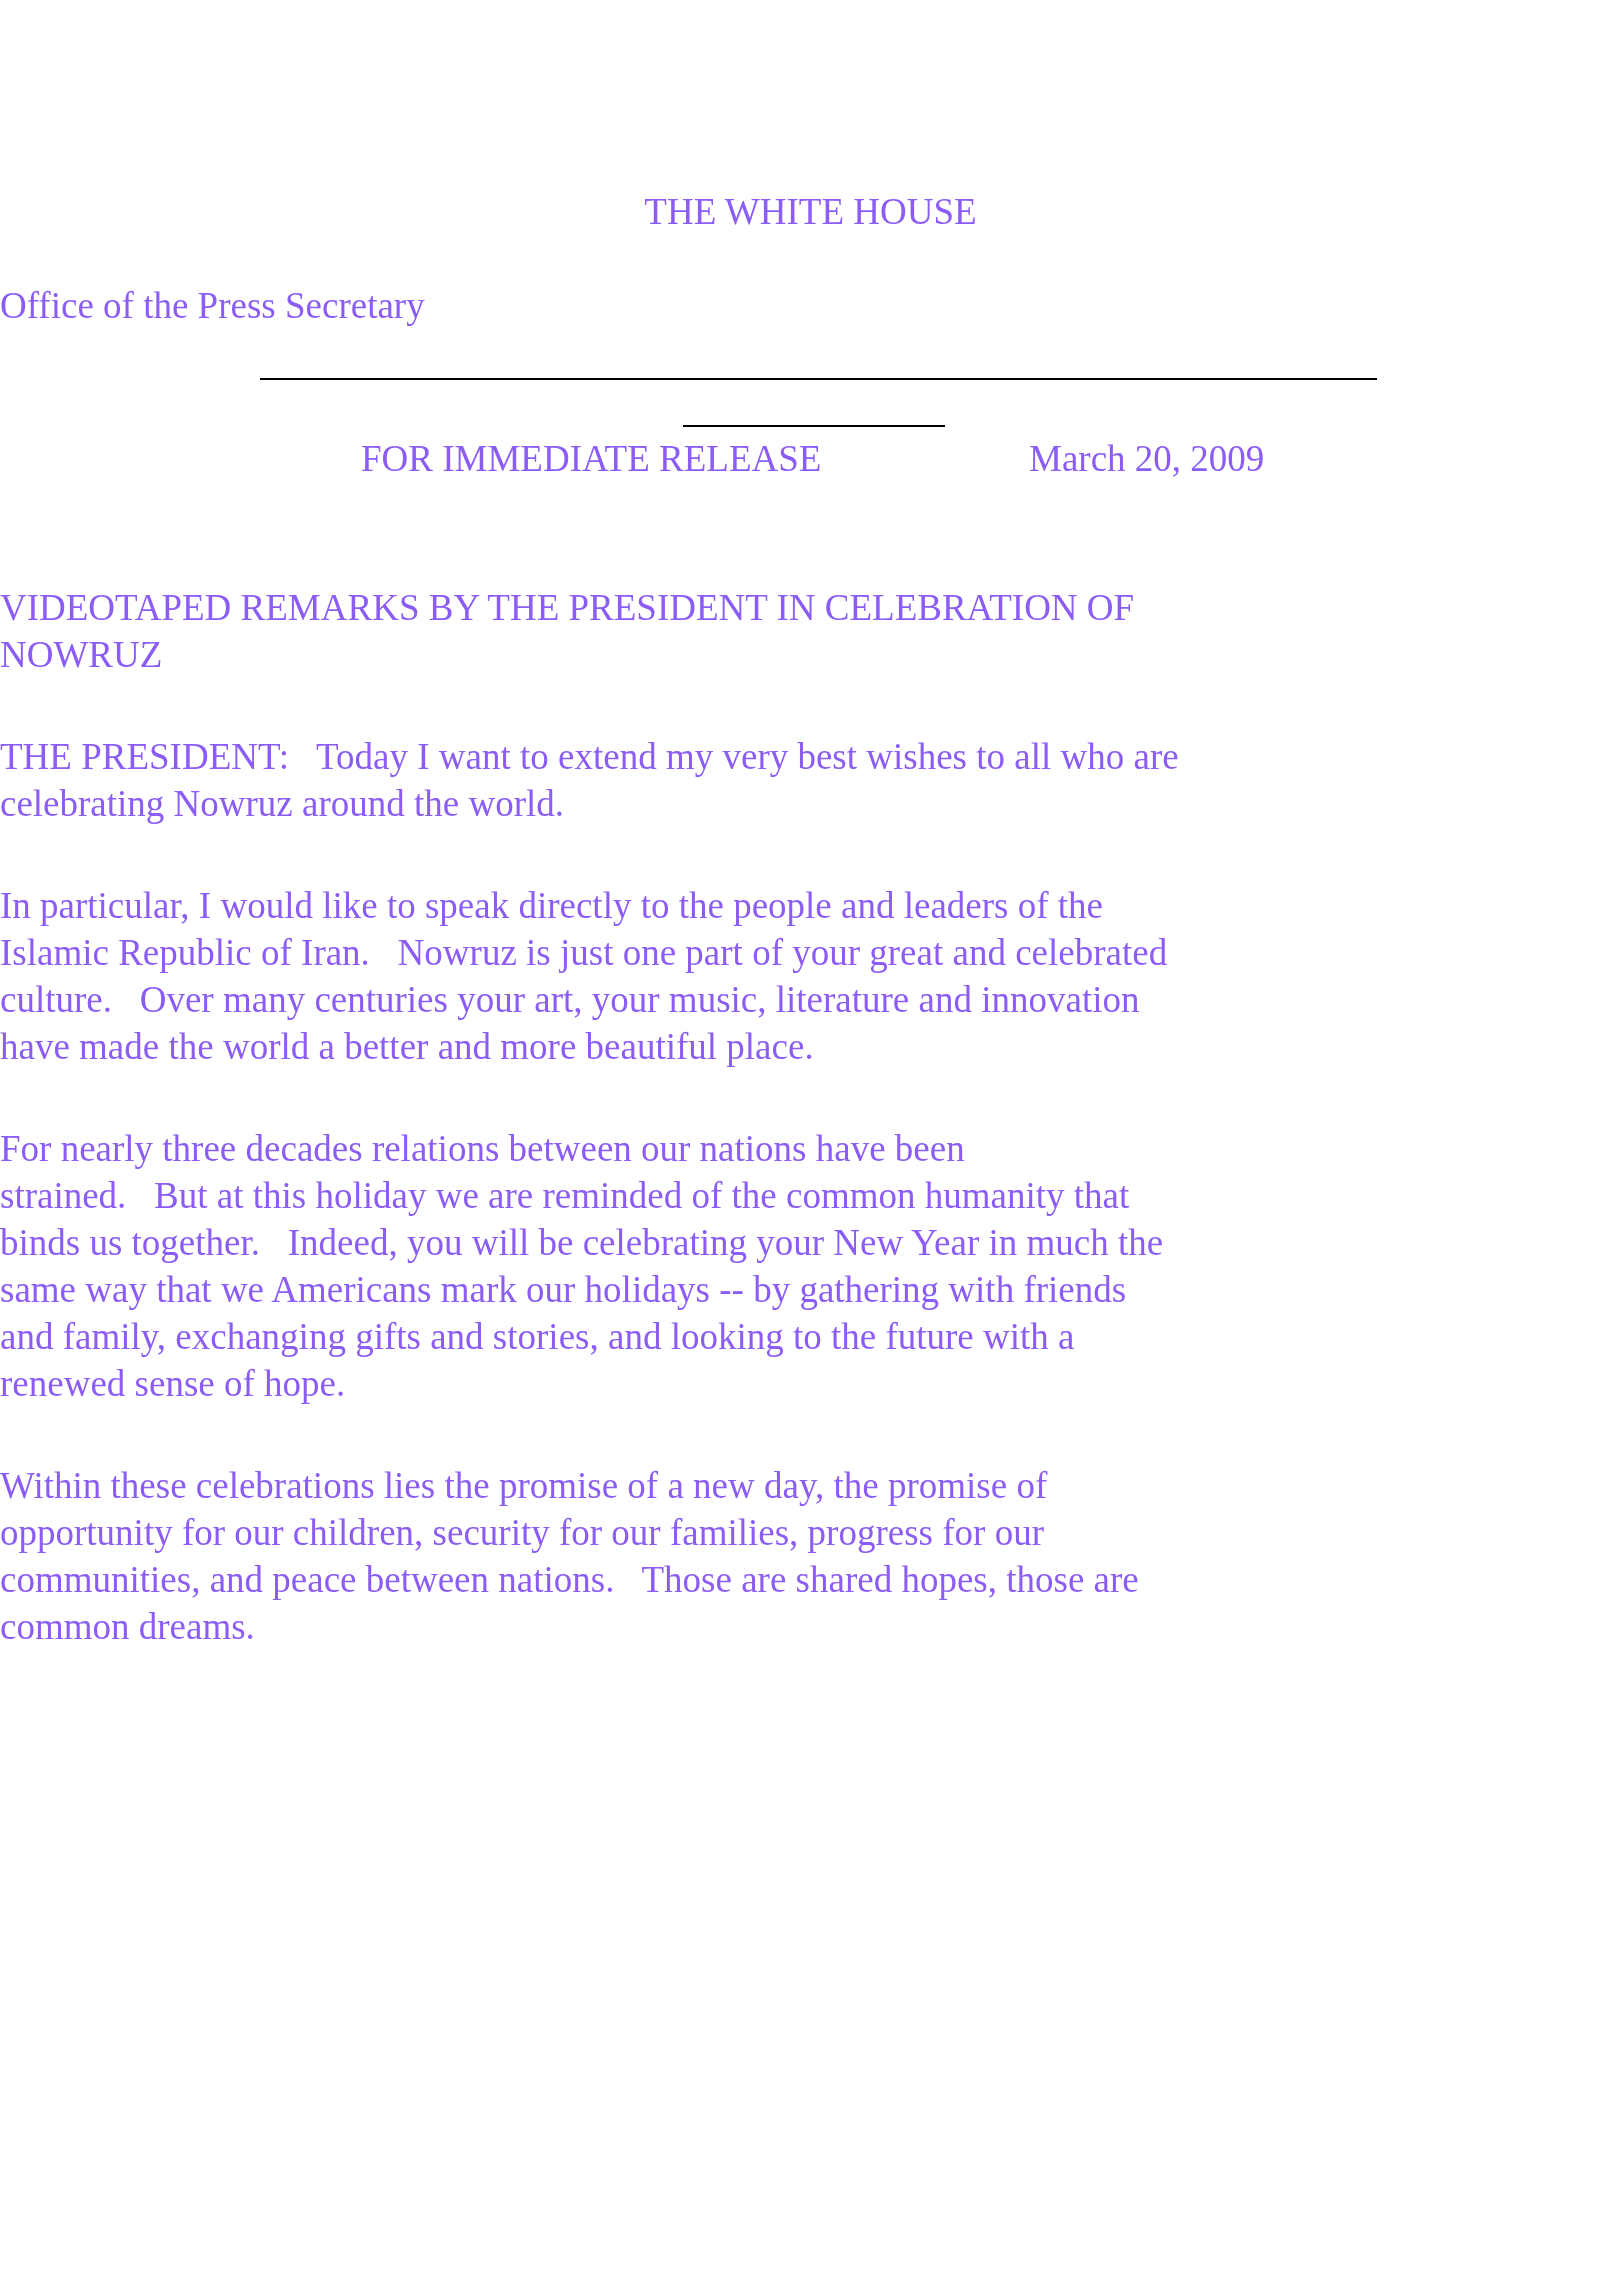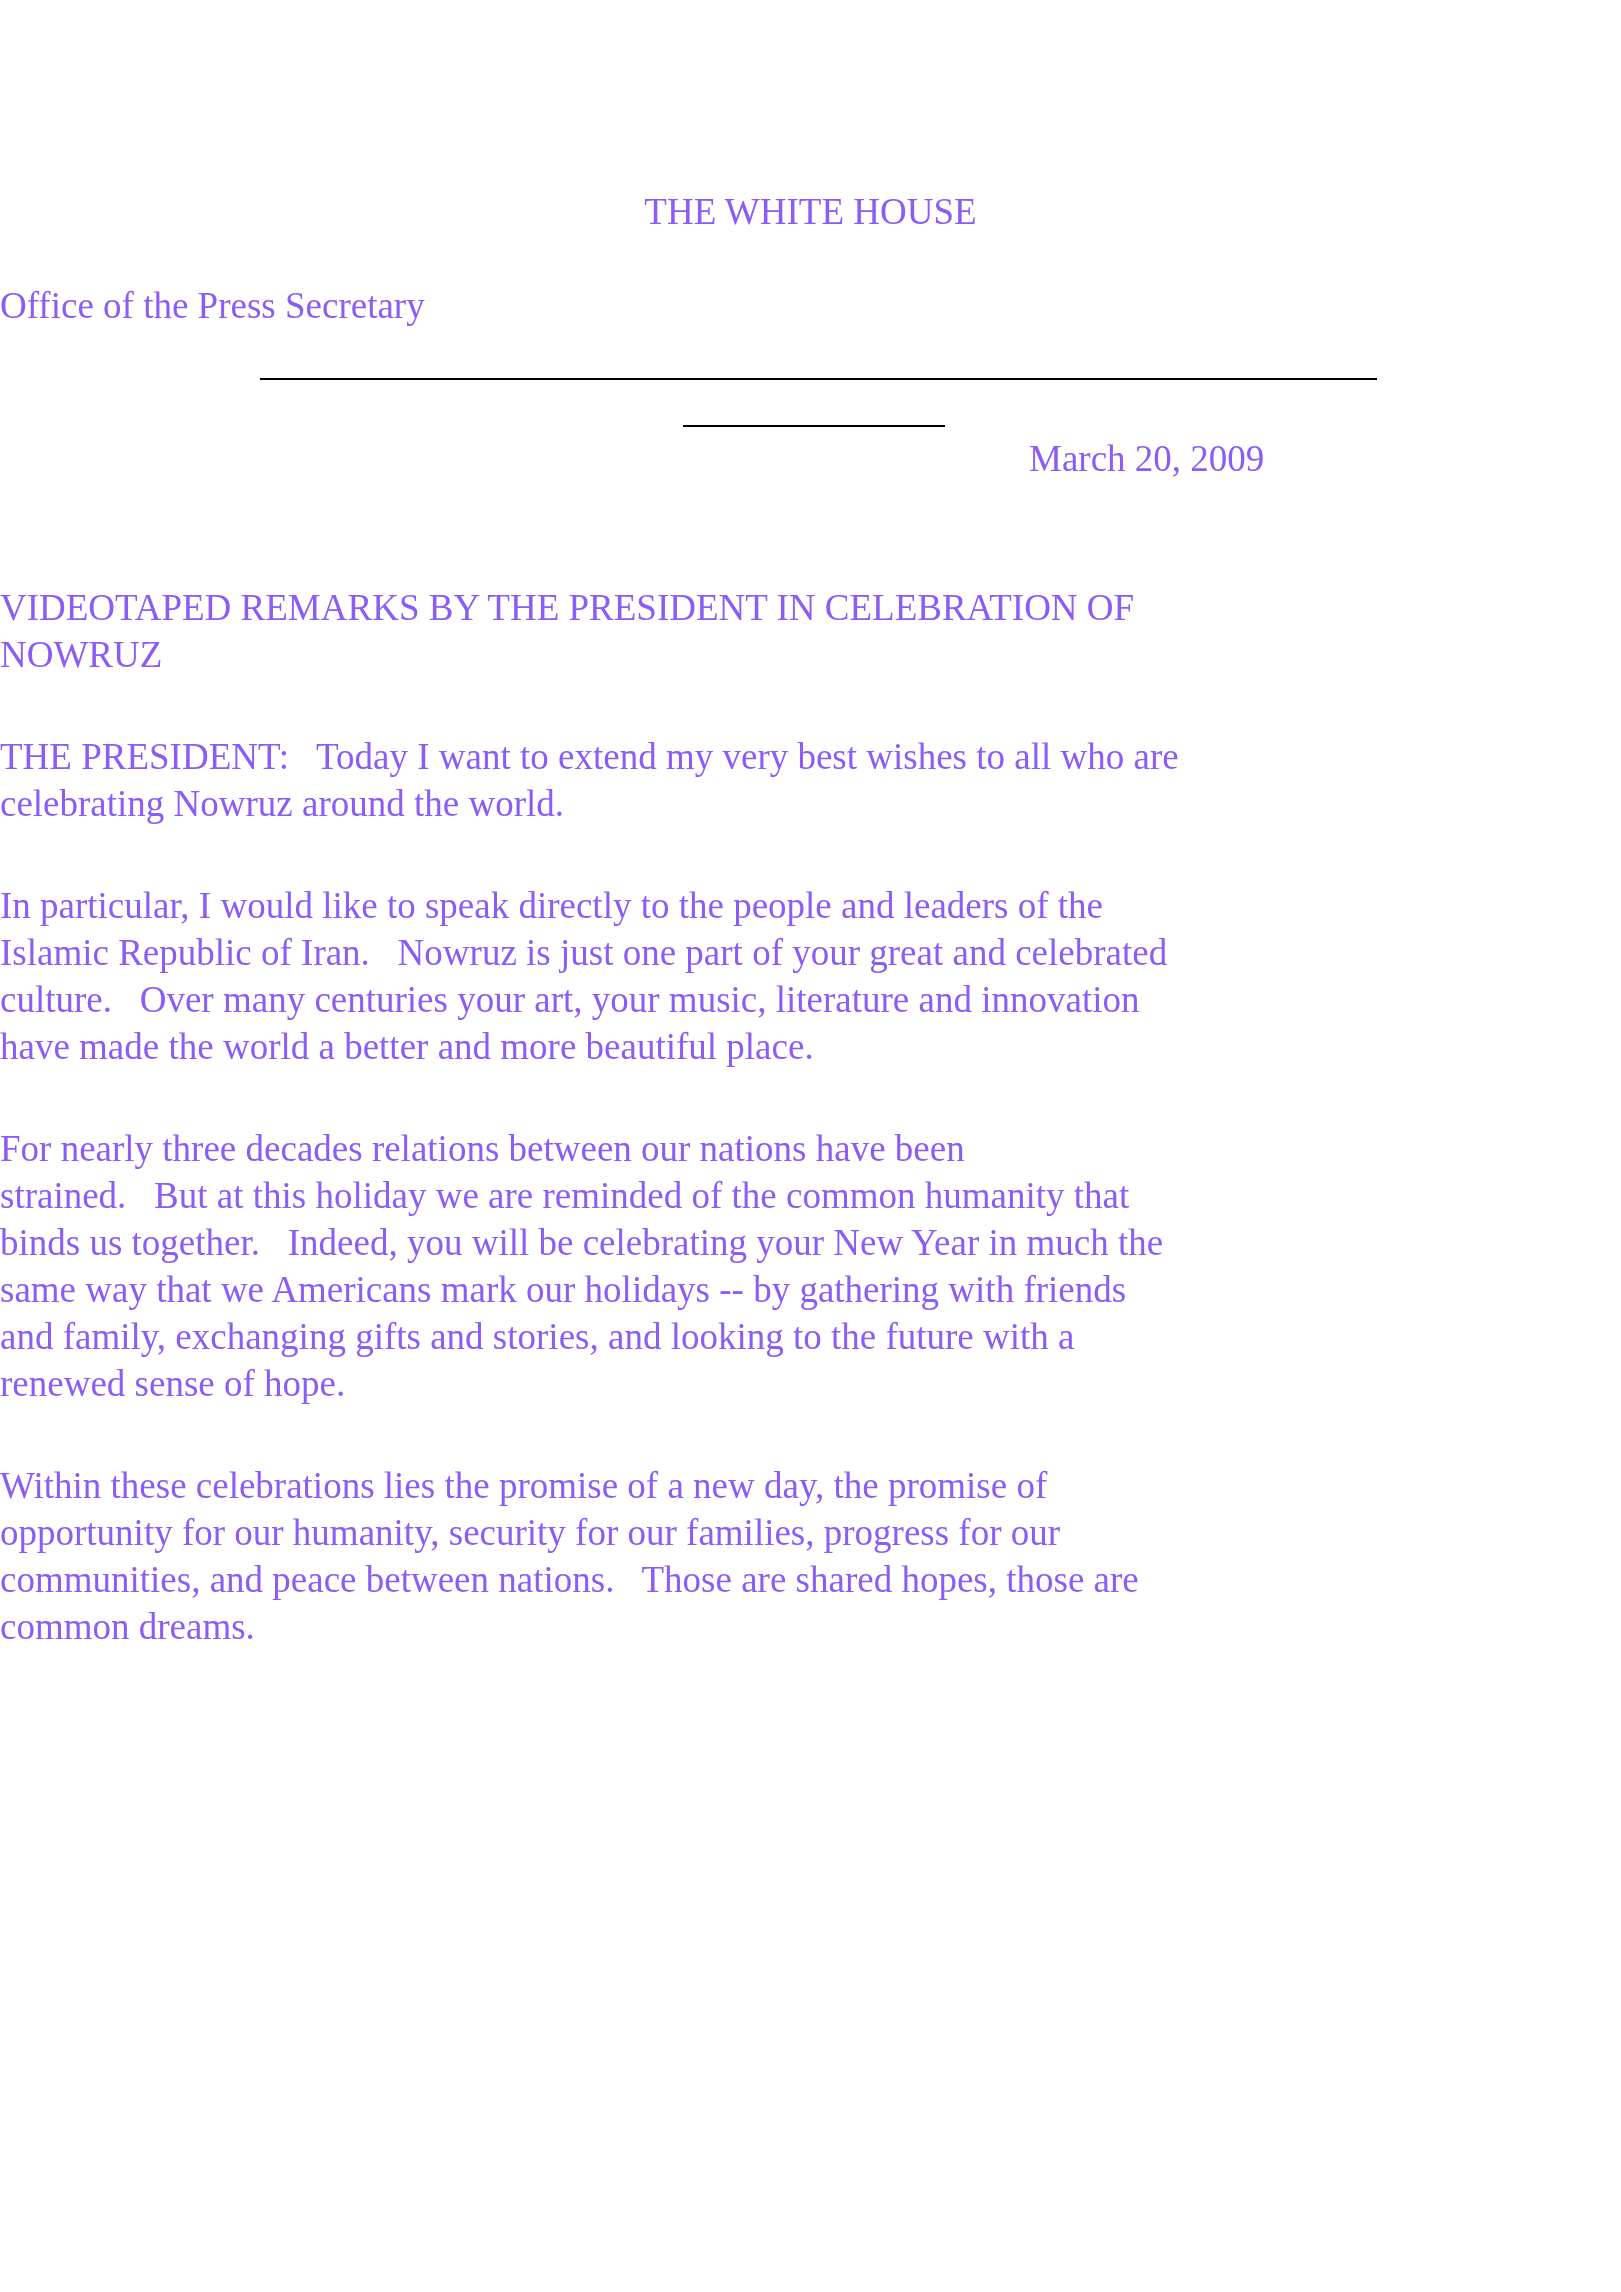--- a/index.html
+++ b/index.html
@@ -73,40 +73,41 @@
 
   <div class="org line-pre">THE WHITE HOUSE</div>
 
   <div class="office line-pre">Office of the Press Secretary</div>
 
   <div class="rule-long"></div>
 
   <div class="rule-short"></div>
 
   <div class="release-row">
+    <span class="release-label line-pre">FOR IMMEDIATE RELEASE</span>
     <span class="release-date line-pre">March 20, 2009</span>
   </div>
 
   <div class="body">
     <p class="doc-title">VIDEOTAPED REMARKS BY THE PRESIDENT IN CELEBRATION OF
 NOWRUZ</p>
     <div id="para-list">
         <p class="para">THE PRESIDENT:   Today I want to extend my very best wishes to all who are
 celebrating Nowruz around the world.</p>
         <p class="para">In particular, I would like to speak directly to the people and leaders of the
 Islamic Republic of Iran.   Nowruz is just one part of your great and celebrated
 culture.   Over many centuries your art, your music, literature and innovation
 have made the world a better and more beautiful place.</p>
         <p class="para">For nearly three decades relations between our nations have been
 strained.   But at this holiday we are reminded of the common humanity that
 binds us together.   Indeed, you will be celebrating your New Year in much the
 same way that we Americans mark our holidays -- by gathering with friends
 and family, exchanging gifts and stories, and looking to the future with a
 renewed sense of hope.</p>
         <p class="para">Within these celebrations lies the promise of a new day, the promise of
-opportunity for our humanity, security for our families, progress for our
+opportunity for our children, security for our families, progress for our
 communities, and peace between nations.   Those are shared hopes, those are
 common dreams.</p>
       </div>
   </div>
 
 </div>
 
 
 </body></html>

